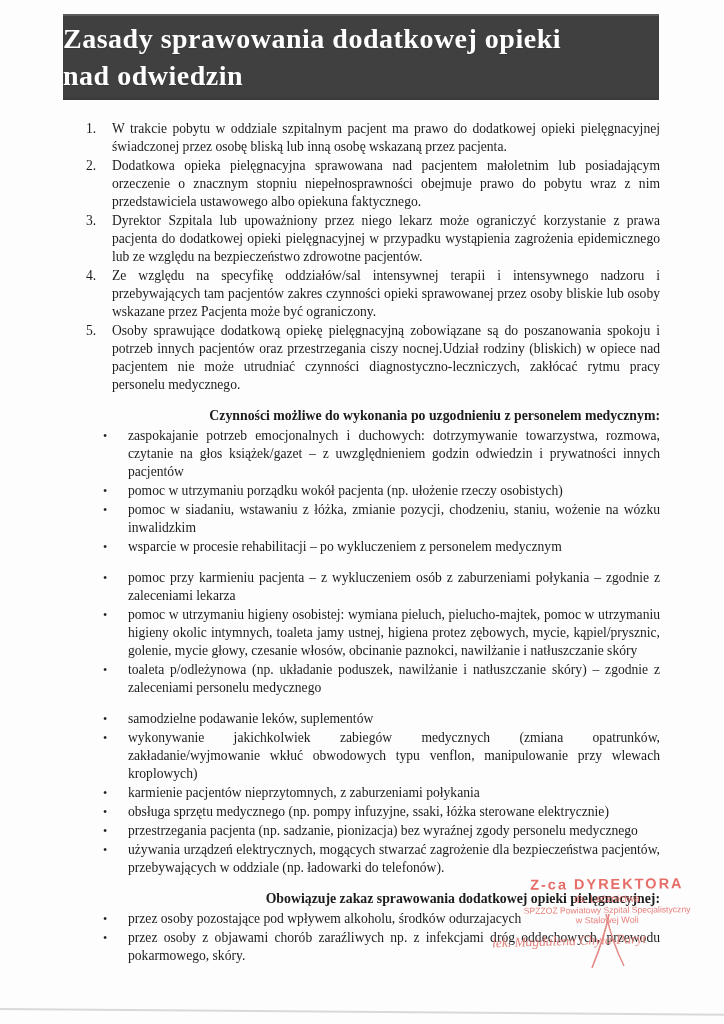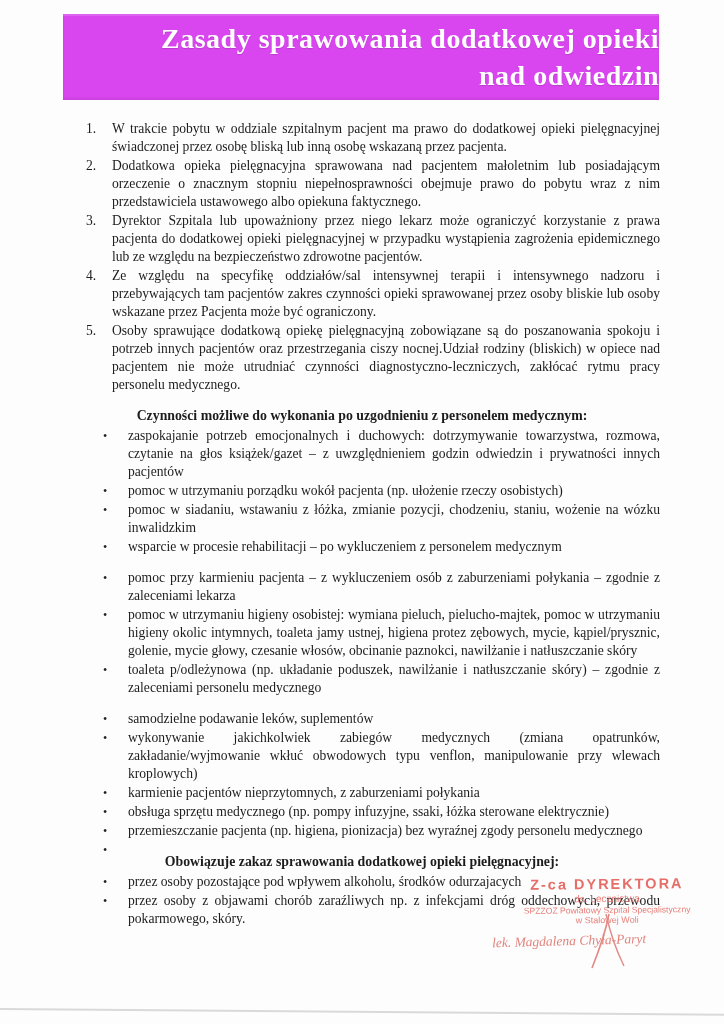--- a/index.html
+++ b/index.html
@@ -15,26 +15,25 @@
     overflow: hidden;
     color: #1c1c1c;
   }
 
   .banner {
     position: absolute;
     left: 63px;
     top: 14px;
     width: 596px;
     height: 86px;
-    background: #d946ef;
+    background: #404040;
     color: #ffffff;
-    text-align: right;
+    text-align: left;
     padding-top: 6px;
     box-shadow: inset 0 2px 0 rgba(255,255,255,0.15), inset 0 -2px 2px rgba(0,0,0,0.08);
-    padding-left: 48px;
   }
   .banner .title-line {
     font-weight: bold;
     font-size: 28px;
     line-height: 37px;
     letter-spacing: 0.5px;
     text-shadow: 0 1px 1px rgba(0,0,0,0.15);
   }
 
   .content {
@@ -49,21 +48,21 @@
 
   ol.numbered { list-style: none; margin-left: 22px; }
   ol.numbered > li { position: relative; padding-left: 26px; margin-bottom: 1px; }
   ol.numbered > li .num { position: absolute; left: 0; top: 0; }
 
   .section { margin-top: 13px; }
   .section-heading {
     font-size: 13.8px;
     font-weight: bold;
     line-height: 18px;
-    text-align: center;
+    text-align: right;
   }
   ul.bullets { list-style: none; margin-top: 2px; }
   ul.bullets > li { position: relative; padding-left: 64px; margin-bottom: 1px; }
   ul.bullets > li .dot {
     position: absolute;
     left: 39px;
     top: 0;
     font-size: 12px;
   }
 
@@ -168,22 +167,22 @@
         <li><span class="dot">•</span><span>toaleta p/odleżynowa (np. układanie poduszek, nawilżanie i natłuszczanie skóry) – zgodnie z zaleceniami personelu medycznego</span></li>
       </ul>
     </div>
 
     <div class="section">
       <ul class="bullets">
         <li><span class="dot">•</span><span>samodzielne podawanie leków, suplementów</span></li>
         <li><span class="dot">•</span><span>wykonywanie jakichkolwiek zabiegów medycznych (zmiana opatrunków, zakładanie/wyjmowanie wkłuć obwodowych typu venflon, manipulowanie przy wlewach kroplowych)</span></li>
         <li><span class="dot">•</span><span>karmienie pacjentów nieprzytomnych, z zaburzeniami połykania</span></li>
         <li><span class="dot">•</span><span>obsługa sprzętu medycznego (np. pompy infuzyjne, ssaki, łóżka sterowane elektrycznie)</span></li>
-        <li><span class="dot">•</span><span>przemieszczanie pacjenta (np. higiena, pionizacja) bez wyraźnej zgody personelu medycznego</span></li>
-        <li><span class="dot">•</span></li>
+        <li><span class="dot">•</span><span>przestrzegania pacjenta (np. sadzanie, pionizacja) bez wyraźnej zgody personelu medycznego</span></li>
+        <li><span class="dot">•</span><span>używania urządzeń elektrycznych, mogących stwarzać zagrożenie dla bezpieczeństwa pacjentów, przebywających w oddziale (np. ładowarki do telefonów).</span></li>
       </ul>
     </div>
 
     <div class="section">
       <div class="section-heading">Obowiązuje zakaz sprawowania dodatkowej opieki pielęgnacyjnej:</div>
       <ul class="bullets">
         <li><span class="dot">•</span><span>przez osoby pozostające pod wpływem alkoholu, środków odurzajacych</span></li>
         <li><span class="dot">•</span><span>przez osoby z objawami chorób zaraźliwych np. z infekcjami dróg oddechowych, przewodu pokarmowego, skóry.</span></li>
       </ul>
     </div>

